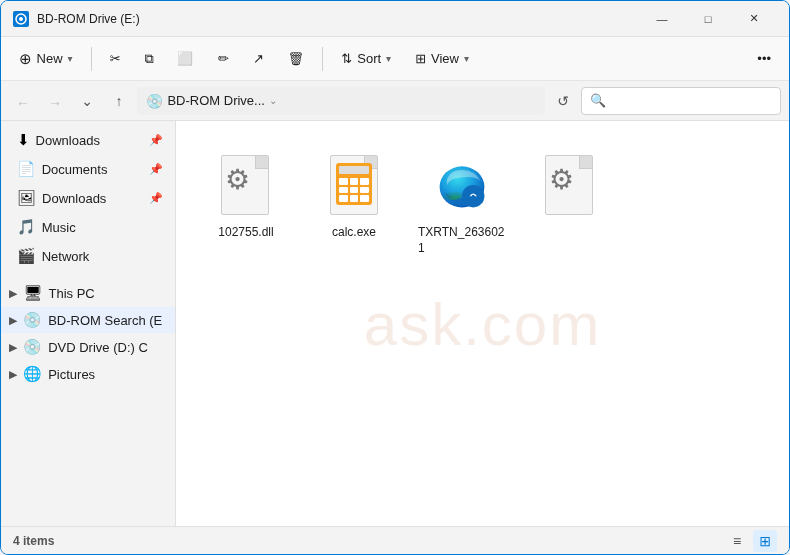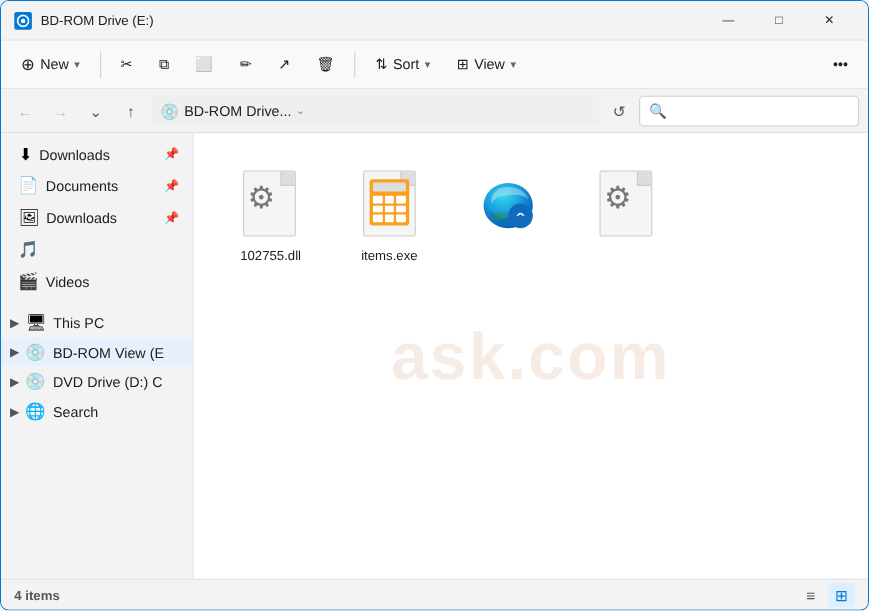--- a/index.html
+++ b/index.html
@@ -233,21 +233,21 @@
     }
 
     
     .watermark {
       position: absolute;
       top: 50%;
       left: 50%;
       transform: translate(-50%, -50%);
       font-size: 60px;
       color: rgba(230, 200, 180, 0.35);
-      font-weight: bold;
+      font-weight: normal;
       pointer-events: none;
       white-space: nowrap;
       letter-spacing: 2px;
       z-index: 0;
     }
 
     .file-item {
       width: 100px;
       display: flex;
       flex-direction: column;
@@ -487,50 +487,51 @@
         <span class="sidebar-item-label">Documents</span>
         <span class="sidebar-pin">📌</span>
       </div>
       <div class="sidebar-item">
         <span class="sidebar-item-icon">🖼</span>
         <span class="sidebar-item-label">Downloads</span>
         <span class="sidebar-pin">📌</span>
       </div>
       <div class="sidebar-item">
         <span class="sidebar-item-icon">🎵</span>
+        <span class="sidebar-item-label">Music</span>
       </div>
       <div class="sidebar-item">
         <span class="sidebar-item-icon">🎬</span>
-        <span class="sidebar-item-label">Videos</span>
+        <span class="sidebar-item-label">Network</span>
       </div>
 
       <div style="height:8px"></div>
 
       <div class="sidebar-section">
         <span class="sidebar-section-arrow">▶</span>
         <span class="sidebar-section-icon">🖥</span>
         <span class="sidebar-section-label">This PC</span>
       </div>
 
       <div class="sidebar-section" style="background:#e8f0fe">
         <span class="sidebar-section-arrow">▶</span>
         <span class="sidebar-section-icon">💿</span>
-        <span class="sidebar-section-label">BD-ROM View (E</span>
+        <span class="sidebar-section-label">BD-ROM Search (E</span>
       </div>
 
       <div class="sidebar-section">
         <span class="sidebar-section-arrow">▶</span>
         <span class="sidebar-section-icon">💿</span>
         <span class="sidebar-section-label">DVD Drive (D:) C</span>
       </div>
 
       <div class="sidebar-section">
         <span class="sidebar-section-arrow">▶</span>
         <span class="sidebar-section-icon">🌐</span>
-        <span class="sidebar-section-label">Search</span>
+        <span class="sidebar-section-label">Pictures</span>
       </div>
     </div>
 
     <div class="file-area">
       <div class="watermark">ask.com</div>
 
       <div class="file-item">
         <div class="file-icon">
           <div class="dll-icon">
             <div class="page"></div>
@@ -551,21 +552,21 @@
               <div class="calc-btn-cell"></div>
               <div class="calc-btn-cell"></div>
               <div class="calc-btn-cell"></div>
               <div class="calc-btn-cell"></div>
               <div class="calc-btn-cell"></div>
               <div class="calc-btn-cell"></div>
               <div class="calc-btn-cell"></div>
             </div>
           </div>
         </div>
-        <span class="file-name">items.exe</span>
+        <span class="file-name">calc.exe</span>
       </div>
 
       <div class="file-item">
         <div class="file-icon">
           <div class="edge-icon-wrap">
             <svg class="edge-svg" viewBox="0 0 60 60" xmlns="http://www.w3.org/2000/svg">
               <defs>
                 <radialGradient id="eg1" cx="40%" cy="30%" r="70%">
                   <stop offset="0%" stop-color="#34D8EB"></stop>
                   <stop offset="50%" stop-color="#1A9FE0"></stop>
@@ -579,20 +580,21 @@
               <ellipse cx="30" cy="32" rx="24" ry="22" fill="url(#eg1)"></ellipse>
               <path d="M12 38 Q16 50 30 52 Q44 52 50 40 Q44 46 30 44 Q18 43 12 38Z" fill="#0F6CBD" opacity="0.9"></path>
               <path d="M30 14 Q44 14 50 26 Q44 20 30 22 Q18 22 14 30 Q12 22 20 16 Q24 14 30 14Z" fill="white" opacity="0.35"></path>
               <ellipse cx="20" cy="40" rx="12" ry="6" fill="url(#eg2)" opacity="0.7"></ellipse>
 
               <circle cx="42" cy="42" r="12" fill="#0F6CBD"></circle>
               <path d="M38 42 Q42 36 46 42 L44 42 Q42 39 40 42Z" fill="white"></path>
             </svg>
           </div>
         </div>
+        <span class="file-name">TXRTN_2636021</span>
       </div>
 
       <div class="file-item">
         <div class="file-icon">
           <div class="dll-icon">
             <div class="page"></div>
             <div class="gears">⚙</div>
           </div>
         </div>
       </div>

